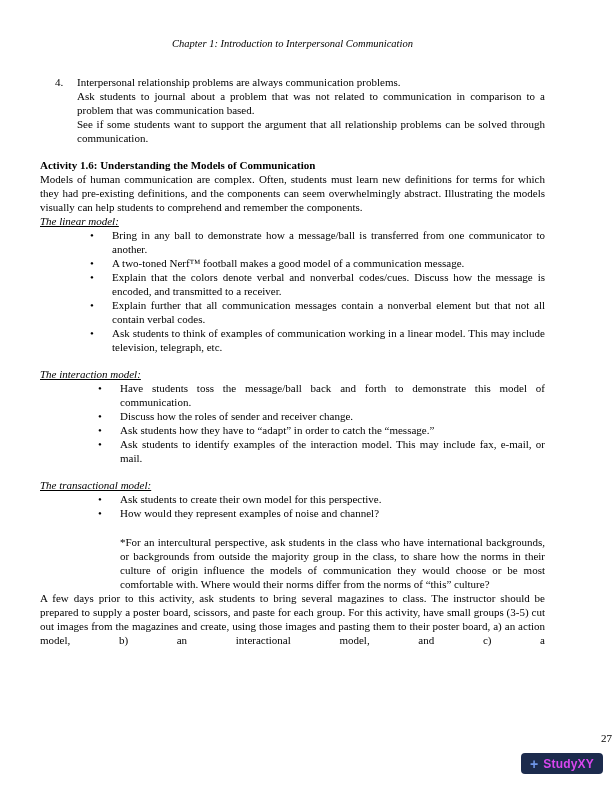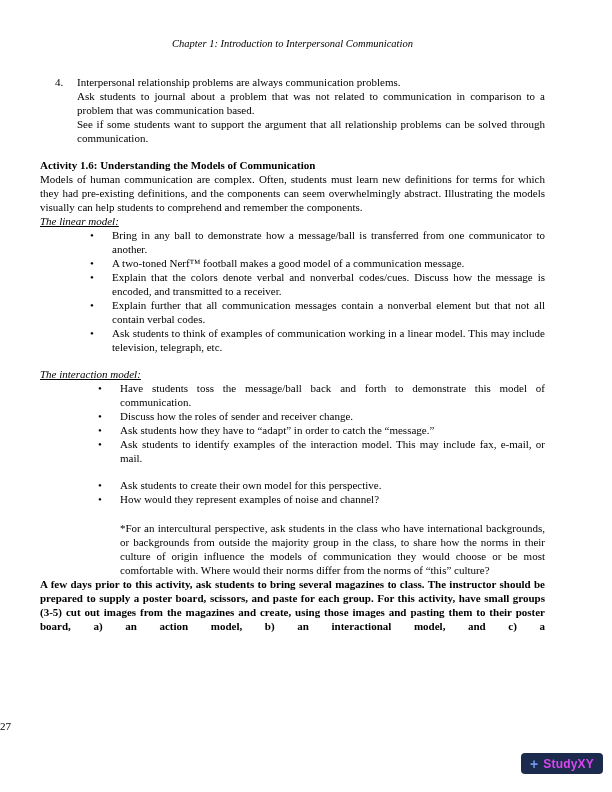--- a/index.html
+++ b/index.html
@@ -27,24 +27,24 @@
   .heading{font-weight:bold;margin-top:13px;}
   .model-label{font-style:italic;text-decoration:underline;}
   .bullets{margin:0;}
   .bullets.lvl1{margin-left:50px;}
   .bullets.lvl2{margin-left:58px;}
   .brow{display:flex;}
   .brow .bul{width:22px;flex:0 0 auto;}
   .brow .btxt{flex:1;text-align:justify;}
   .indent-note{margin-left:80px;margin-top:15px;text-align:justify;}
   .gap{height:13px;}
-  .last-full{text-align:justify;text-align-last:justify;font-weight:bold;}
+  .last-full{text-align:justify;text-align-last:justify;}
   .page-number{
-    position:absolute;left:0;right:0;bottom:59px;
-    text-align:left;font-size:11px;
+    position:absolute;left:0;right:0;bottom:47px;
+    text-align:right;font-size:11px;
   }
   .logo-badge{
     position:absolute;right:9px;bottom:18px;
     background:#1c2b4d;border-radius:4px;
     height:21px;display:flex;align-items:center;
     padding:0 9px;gap:5px;
     font-family:"Liberation Sans","DejaVu Sans",sans-serif;
   }
   .logo-plus{
     color:#6f96e8;font-weight:bold;font-size:14px;line-height:14px;
@@ -110,20 +110,21 @@
         <span class="bul">•</span>
         <div class="btxt">Ask students how they have to “adapt” in order to catch the “message.”</div>
       </div>
       <div class="brow">
         <span class="bul">•</span>
         <div class="btxt">Ask students to identify examples of the interaction model.   This may include fax, e-mail, or mail.</div>
       </div>
     </div>
 
     <div class="gap"></div>
+    <div class="model-label">The transactional model:</div>
     <div class="bullets lvl2">
       <div class="brow">
         <span class="bul">•</span>
         <div class="btxt">Ask students to create their own model for this perspective.</div>
       </div>
       <div class="brow">
         <span class="bul">•</span>
         <div class="btxt">How would they represent examples of noise and channel?</div>
       </div>
     </div>

